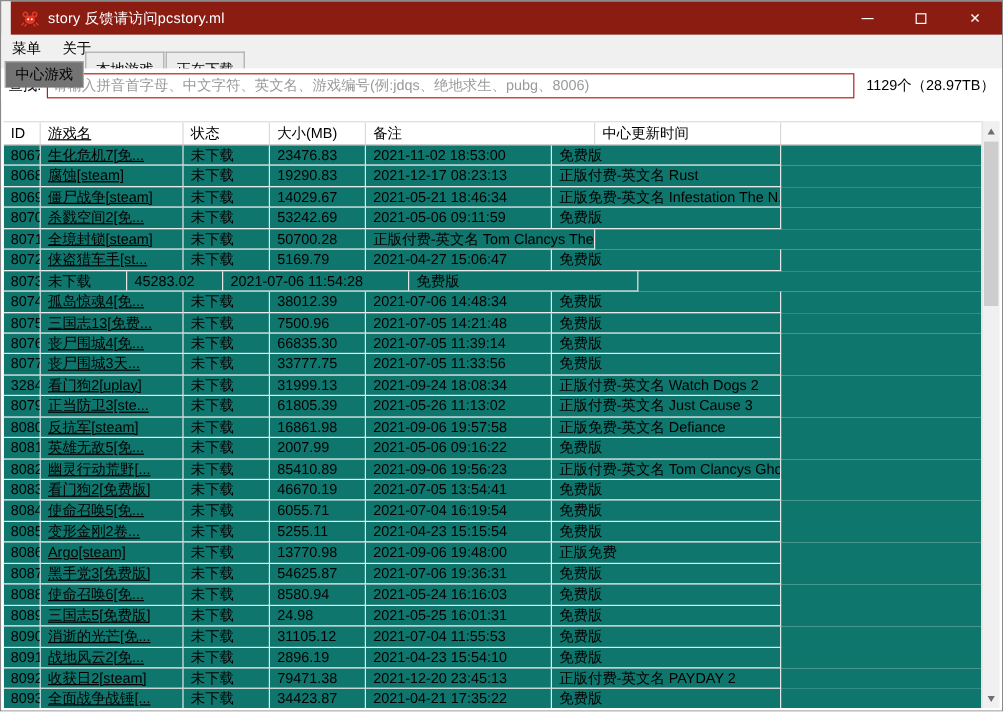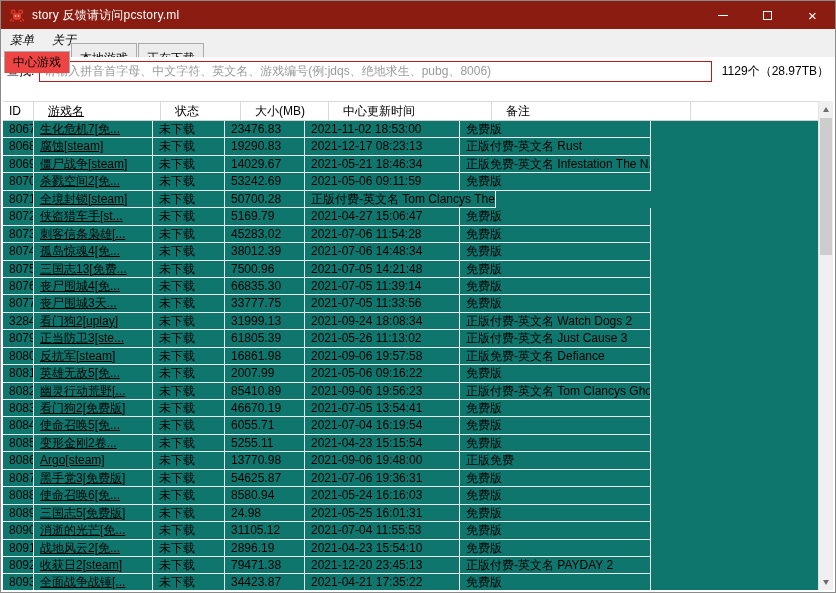--- a/index.html
+++ b/index.html
@@ -8,48 +8,48 @@
     width:836px; height:593px;
     font-family:"Liberation Sans","DejaVu Sans",sans-serif;
     font-size:12px; color:#000; background:#fff;
   }
   .window {
     position:relative; width:836px; height:593px;
     background:#f0f0f0; border:1px solid #8a8a8a; overflow:hidden;
   }
   
   .titlebar {
-    position:absolute; top:0; left:0; right:0; height:28px;
+    position:absolute; top:0; left:8px; right:0; height:28px;
     background:#8a1c12; display:flex; align-items:center;
     padding-left:8px; color:#fff;text-align:right;
   }
   .app-icon { width:16px; height:16px; margin-right:7px; flex:0 0 16px; }
   .title-text { font-size:12px; letter-spacing:.2px; }
   .titlebar-controls { margin-left:auto; display:flex; height:100%; }
   .ctl { width:45px; height:100%; display:flex; align-items:center; justify-content:center; color:#fff; cursor:default; }
   .glyph-min { width:10px; height:1px; background:#fff; }
   .glyph-max { width:9px; height:9px; border:1px solid #fff; }
   .glyph-close { font-size:15px; line-height:1; }
   
   .menubar {
     position:absolute; top:28px; left:0; right:0; height:22px;
     background:#f0f0f0; display:flex; align-items:center;
   }
-  .menu-item { padding:8px 9px; height:100%; display:flex; align-items:center;font-style:italic; }
+  .menu-item { padding:8px 9px; height:100%; display:flex; align-items:center; }
   
   .tabstrip {
     position:absolute; top:50px; left:0; right:0; height:22px;
     display:flex; align-items:flex-end; padding-left:3px; background:#f0f0f0;
   }
   .tab {
     height:30px; padding:0 8px; display:flex; align-items:center;
     background:#ececec; border:1px solid #ababab; border-bottom:none;
     margin-right:1px; position:relative;
   }
-  .tab.active { height:22px; background:#ef4444; z-index:3; }
+  .tab.active { height:22px; background:#737373; z-index:3; }
   .content-sheet {
     position:absolute; top:71px; left:0; right:0; bottom:0;
     background:#fff; border-top:1px solid #bdbdbd; z-index:1;
   }
   
   .search-row {
     position:absolute; top:56px; left:0; right:0; height:28px; z-index:2;
     display:flex; align-items:center; padding:0 6px; background:#fff;
   }
   .search-label { margin-right:5px; white-space:nowrap; }
@@ -58,21 +58,21 @@
     font-family:inherit; font-size:12px; padding:0 4px; margin-right:10px;
   }
   .search-input::placeholder { color:#9a9a9a; opacity:1; }
   .search-count { white-space:nowrap; }
   
   .table-wrap {
     position:absolute; top:100px; left:2px; right:2px; bottom:2px;
     display:flex; background:#fff; z-index:2;
   }
   .grid { flex:1; display:flex; flex-direction:column; overflow:hidden; border-top:1px solid #d9d9d9; }
-  .thead { display:flex; flex:0 0 19px; height:19px; border-bottom:1px solid #cfcfcf; background:#fff;gap:8px; }
+  .thead { display:flex; flex:0 0 19px; height:19px; border-bottom:1px solid #cfcfcf; background:#fff; }
   .th {
     display:flex; align-items:center; padding:0 6px;
     border-right:1px solid #d9d9d9; white-space:nowrap; overflow:hidden;
   }
   .tbody { flex:1; overflow:hidden; }
   .tr { display:flex; height:17.45px; background:#0f766e; }
   .td {
     padding:0 6px; line-height:16.5px; white-space:nowrap; overflow:hidden;
     border-right:1px solid #e6e6e6; border-bottom:1px solid #e9e9e9;
   }
@@ -138,22 +138,22 @@
     <span class="search-count">1129个（28.97TB）</span>
   </div>
 
   <div class="table-wrap">
     <div class="grid">
       <div class="thead">
         <div class="th col-id">ID</div>
         <div class="th col-name">游戏名</div>
         <div class="th col-status">状态</div>
         <div class="th col-size">大小(MB)</div>
+        <div class="th col-note">备注</div>
         <div class="th col-updated">中心更新时间</div>
-        <div class="th col-note">备注</div>
         <div class="th col-filler" style="border-right:none;"></div>
       </div>
       <div class="tbody">
           <div class="tr">
             <div class="td col-id">8067</div>
             <div class="td col-name">生化危机7[免...</div>
             <div class="td col-status">未下载</div>
             <div class="td col-size">23476.83</div>
             <div class="td col-updated">2021-11-02 18:53:00</div>
             <div class="td col-note">免费版</div>
@@ -198,21 +198,20 @@
             <div class="td col-id">8072</div>
             <div class="td col-name">侠盗猎车手[st...</div>
             <div class="td col-status">未下载</div>
             <div class="td col-size">5169.79</div>
             <div class="td col-updated">2021-04-27 15:06:47</div>
             <div class="td col-note">免费版</div>
             <div class="td col-filler"></div>
           </div>
           <div class="tr">
             <div class="td col-id">8073</div>
-            <div class="td col-name">刺客信条枭雄[...</div>
             <div class="td col-status">未下载</div>
             <div class="td col-size">45283.02</div>
             <div class="td col-updated">2021-07-06 11:54:28</div>
             <div class="td col-note">免费版</div>
             <div class="td col-filler"></div>
           </div>
           <div class="tr">
             <div class="td col-id">8074</div>
             <div class="td col-name">孤岛惊魂4[免...</div>
             <div class="td col-status">未下载</div>

